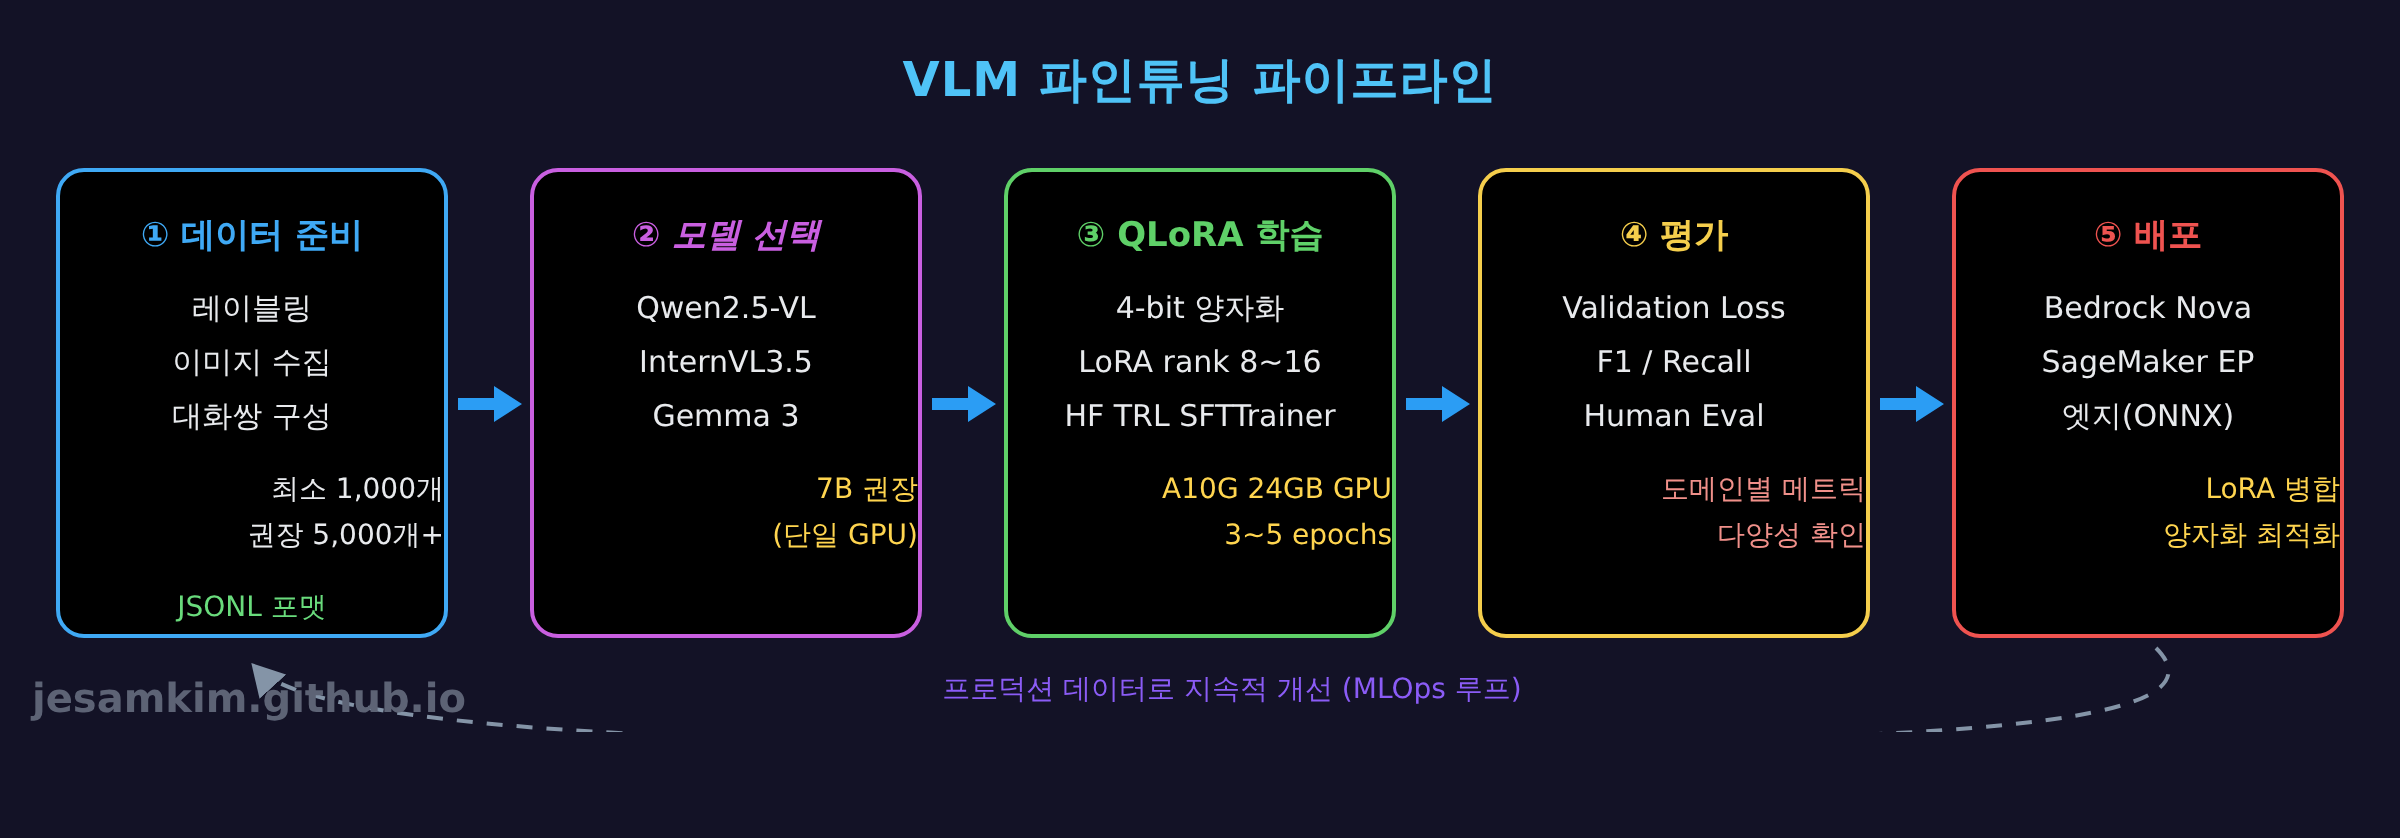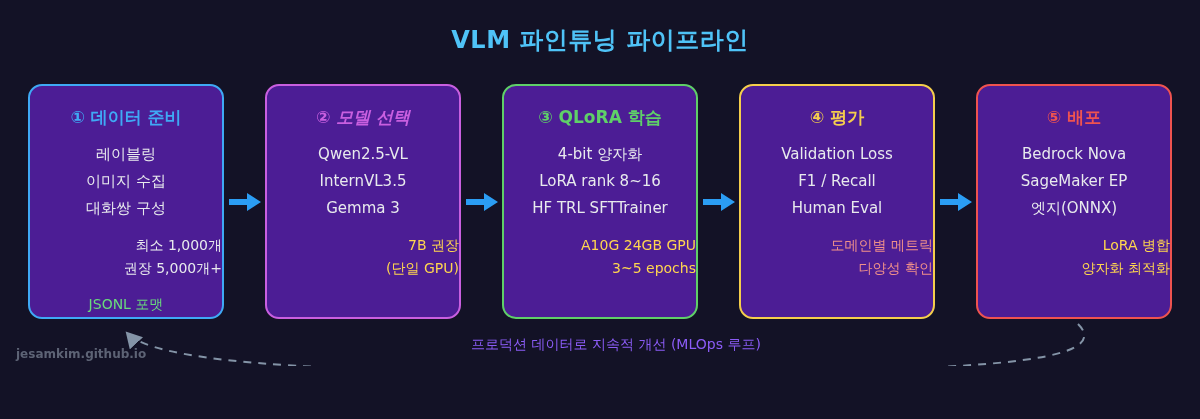--- a/index.html
+++ b/index.html
@@ -27,21 +27,21 @@
     display: flex;
     align-items: stretch;
     justify-content: space-between;
     padding: 0 28px;
     margin-top: 28px;
   }
   .stage {
     width: 196px;
     height: 235px;
     box-sizing: border-box;
-    background: #4c1d95;
+    background: #000000;
     border: 2px solid #555;
     border-radius: 14px;
     text-align: center;
     padding-top: 20px;
   }
   .stage-title {
     font-size: 17px;
     font-weight: bold;
     margin-bottom: 12px;
   }
@@ -80,21 +80,21 @@
     left: 16px;
     width: 100%;
     text-align: center;
     font-size: 14px;
     color: #8b5cf6;
   }
   .watermark {
     position: absolute;
     left: 16px;
     bottom: 5px;
-    font-size: 12px;
+    font-size: 20px;
     font-weight: bold;
     color: #5d6375;
   }
 </style>
 </head>
 <body>
 
 <div class="canvas">
 
   <h1 class="diagram-title">VLM 파인튜닝 파이프라인</h1>

